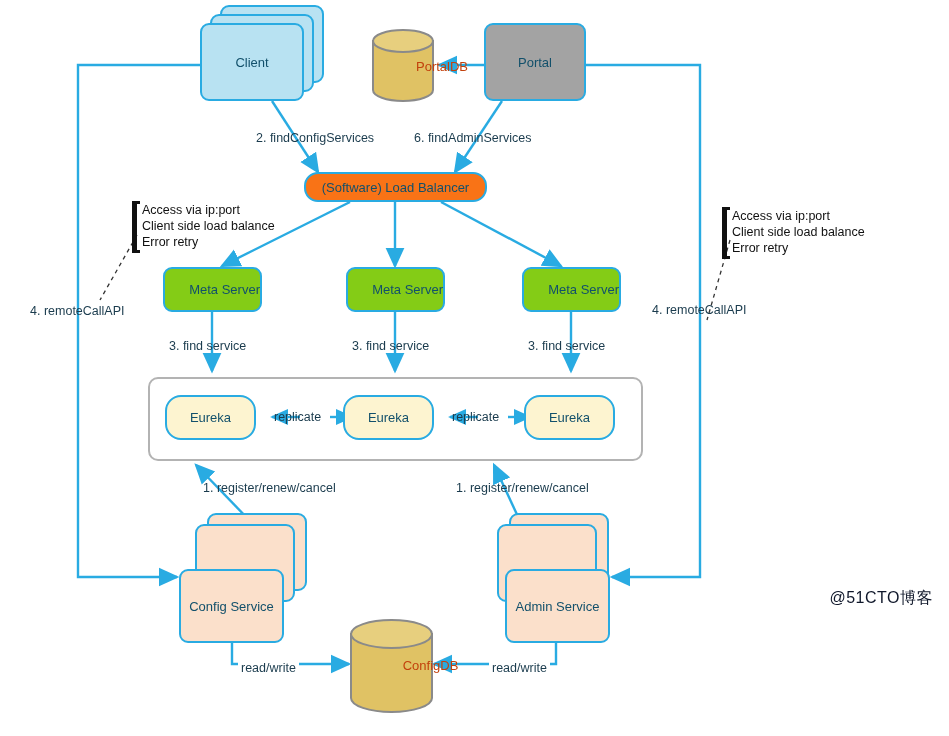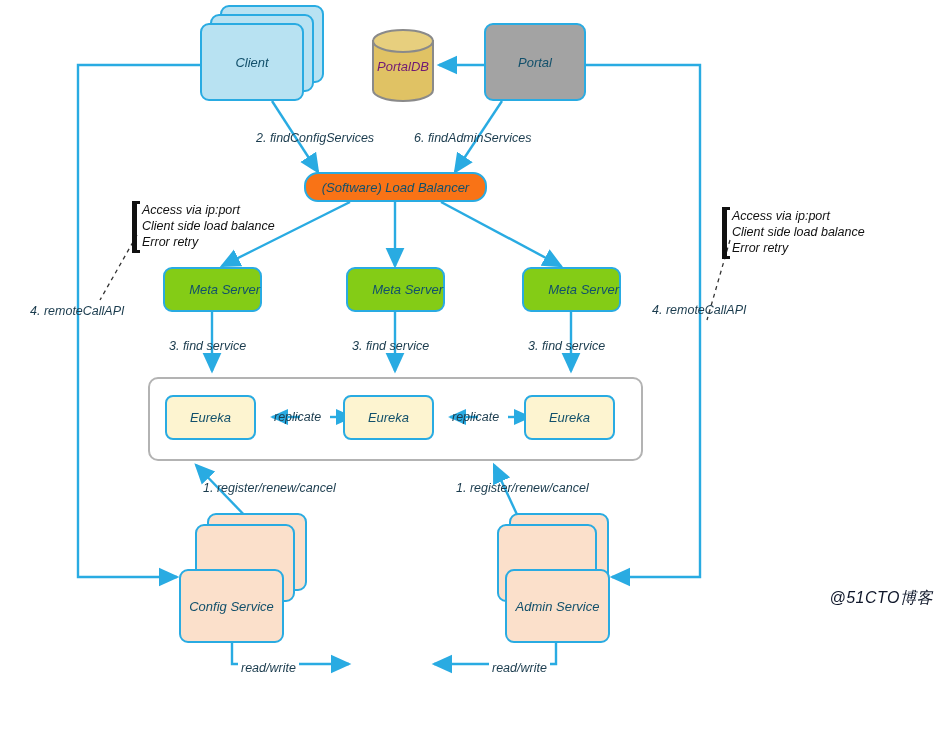--- a/index.html
+++ b/index.html
@@ -1,31 +1,31 @@
 <!DOCTYPE html>
 <html><head>
 <meta charset="utf-8">
 <style>
   html,body{margin:0;padding:0;background:#ffffff;}
   body{width:949px;height:736px;font-family:"Liberation Sans",sans-serif;overflow:hidden;}
-  #stage{position:relative;width:949px;height:619px;background:#fff;font-style:italic;}
+  #stage{position:relative;width:949px;height:619px;background:#fff;}
   svg.layer{position:absolute;left:0;top:0;width:949px;height:736px;}
   .node{position:absolute;box-sizing:border-box;display:flex;align-items:center;justify-content:center;
         border:2px solid #29ABE2;border-radius:9px;font-size:13px;color:#12506b;text-align:center;}
   .node.client{background:#b8e2f2;}
   .node.portal{background:#a3a3a3;text-align:right;}
   .node.lb{background:#f97316;border-color:#29ABE2;border-radius:14px;}
   .node.meta{background:#84cc16;justify-content:flex-end;}
-  .node.eureka{background:#fdf4d0;border-radius:8px;}
+  .node.eureka{background:#fdf4d0;border-radius:16px;}
   .node.svc{background:#fbe0cb;margin-top:32px;}
   .stackghost{position:absolute;box-sizing:border-box;border:2px solid #29ABE2;border-radius:9px;background:#fbe0cb;}
   .stackghost.cl{background:#b8e2f2;}
   .eureka-panel{position:absolute;box-sizing:border-box;border:2px solid #b3b3b3;border-radius:10px;background:transparent;}
   .db{position:absolute;}
-  .db .lbl{position:absolute;width:100%;text-align:center;font-size:13px;color:#701a75;}
+  .db .lbl{position:absolute;width:100%;text-align:center;font-size:13px;color:#c2410c;margin-left:39px;}
   .edgelabel{position:absolute;font-size:12.5px;color:#1a3b4d;white-space:nowrap;}
   .note{position:absolute;font-size:12.5px;color:#111;line-height:16px;white-space:nowrap;}
   .bracket{position:absolute;border-left:5px solid #111;border-top:3px solid #111;border-bottom:3px solid #111;width:8px;box-sizing:border-box;}
   .watermark{position:absolute;right:16px;bottom:10px;font-size:16px;color:#0f172a;letter-spacing:.5px;}
 </style>
 </head>
 <body>
 
 <div id="stage">
 
@@ -127,20 +127,27 @@
   <div class="node svc" style="left:179px;top:537px;width:105px;height:74px;">
     <span>Config Service</span>
   </div>
 
   <div class="stackghost" style="left:509px;top:513px;width:100px;height:78px;"></div>
   <div class="stackghost" style="left:497px;top:524px;width:100px;height:78px;"></div>
   <div class="node svc" style="left:505px;top:537px;width:105px;height:74px;">
     <span>Admin Service</span>
   </div>
 
+  <div class="db" style="left:349px;top:618px;width:85px;height:96px;">
+    <svg width="85" height="96" viewBox="0 0 85 96">
+      <path d="M2,16 L2,80 a40.5,14 0 0 0 81,0 L83,16 z" fill="#e0c264" stroke="#8a8a8a" stroke-width="2"></path>
+      <ellipse cx="42.5" cy="16" rx="40.5" ry="14" fill="#e7cf7e" stroke="#8a8a8a" stroke-width="2"></ellipse>
+    </svg>
+    <div class="lbl" style="top:40px;">ConfigDB</div>
+  </div>
 
   <div class="edgelabel" style="left:256px;top:131px;">2. findConfigServices</div>
   <div class="edgelabel" style="left:414px;top:131px;">6. findAdminServices</div>
 
   <div class="edgelabel" style="left:169px;top:339px;">3. find service</div>
   <div class="edgelabel" style="left:352px;top:339px;">3. find service</div>
   <div class="edgelabel" style="left:528px;top:339px;">3. find service</div>
 
   <div class="edgelabel" style="left:274px;top:410px;">replicate</div>
   <div class="edgelabel" style="left:452px;top:410px;">replicate</div>

